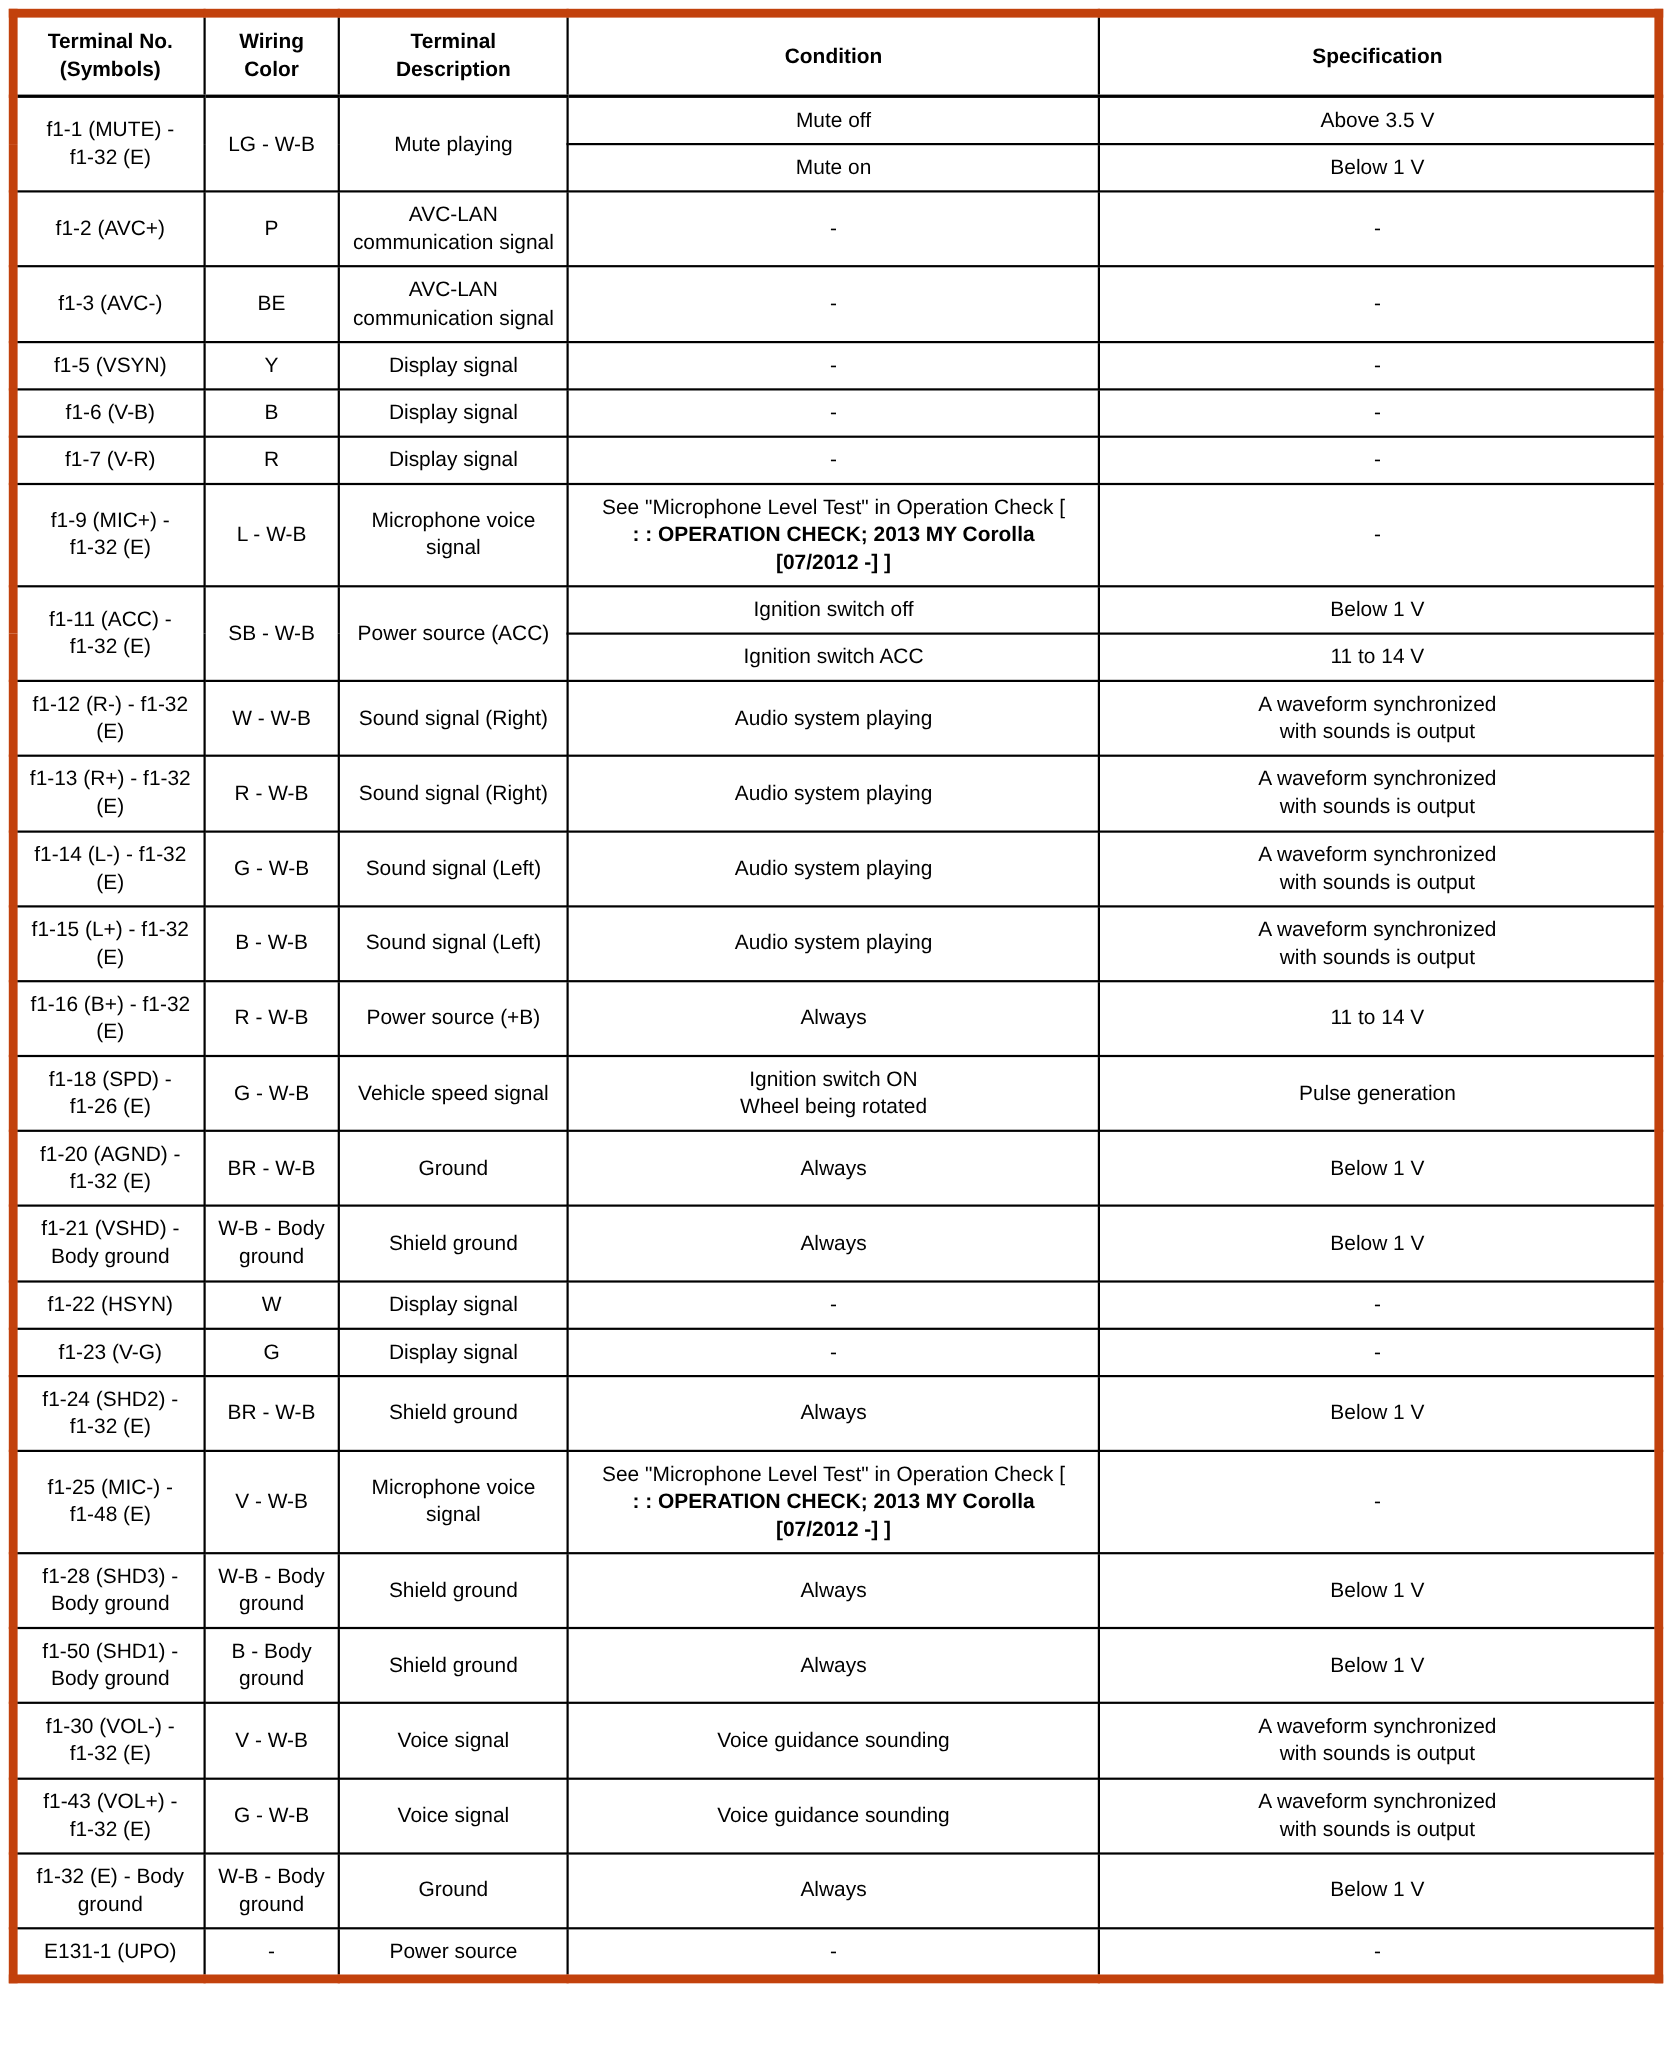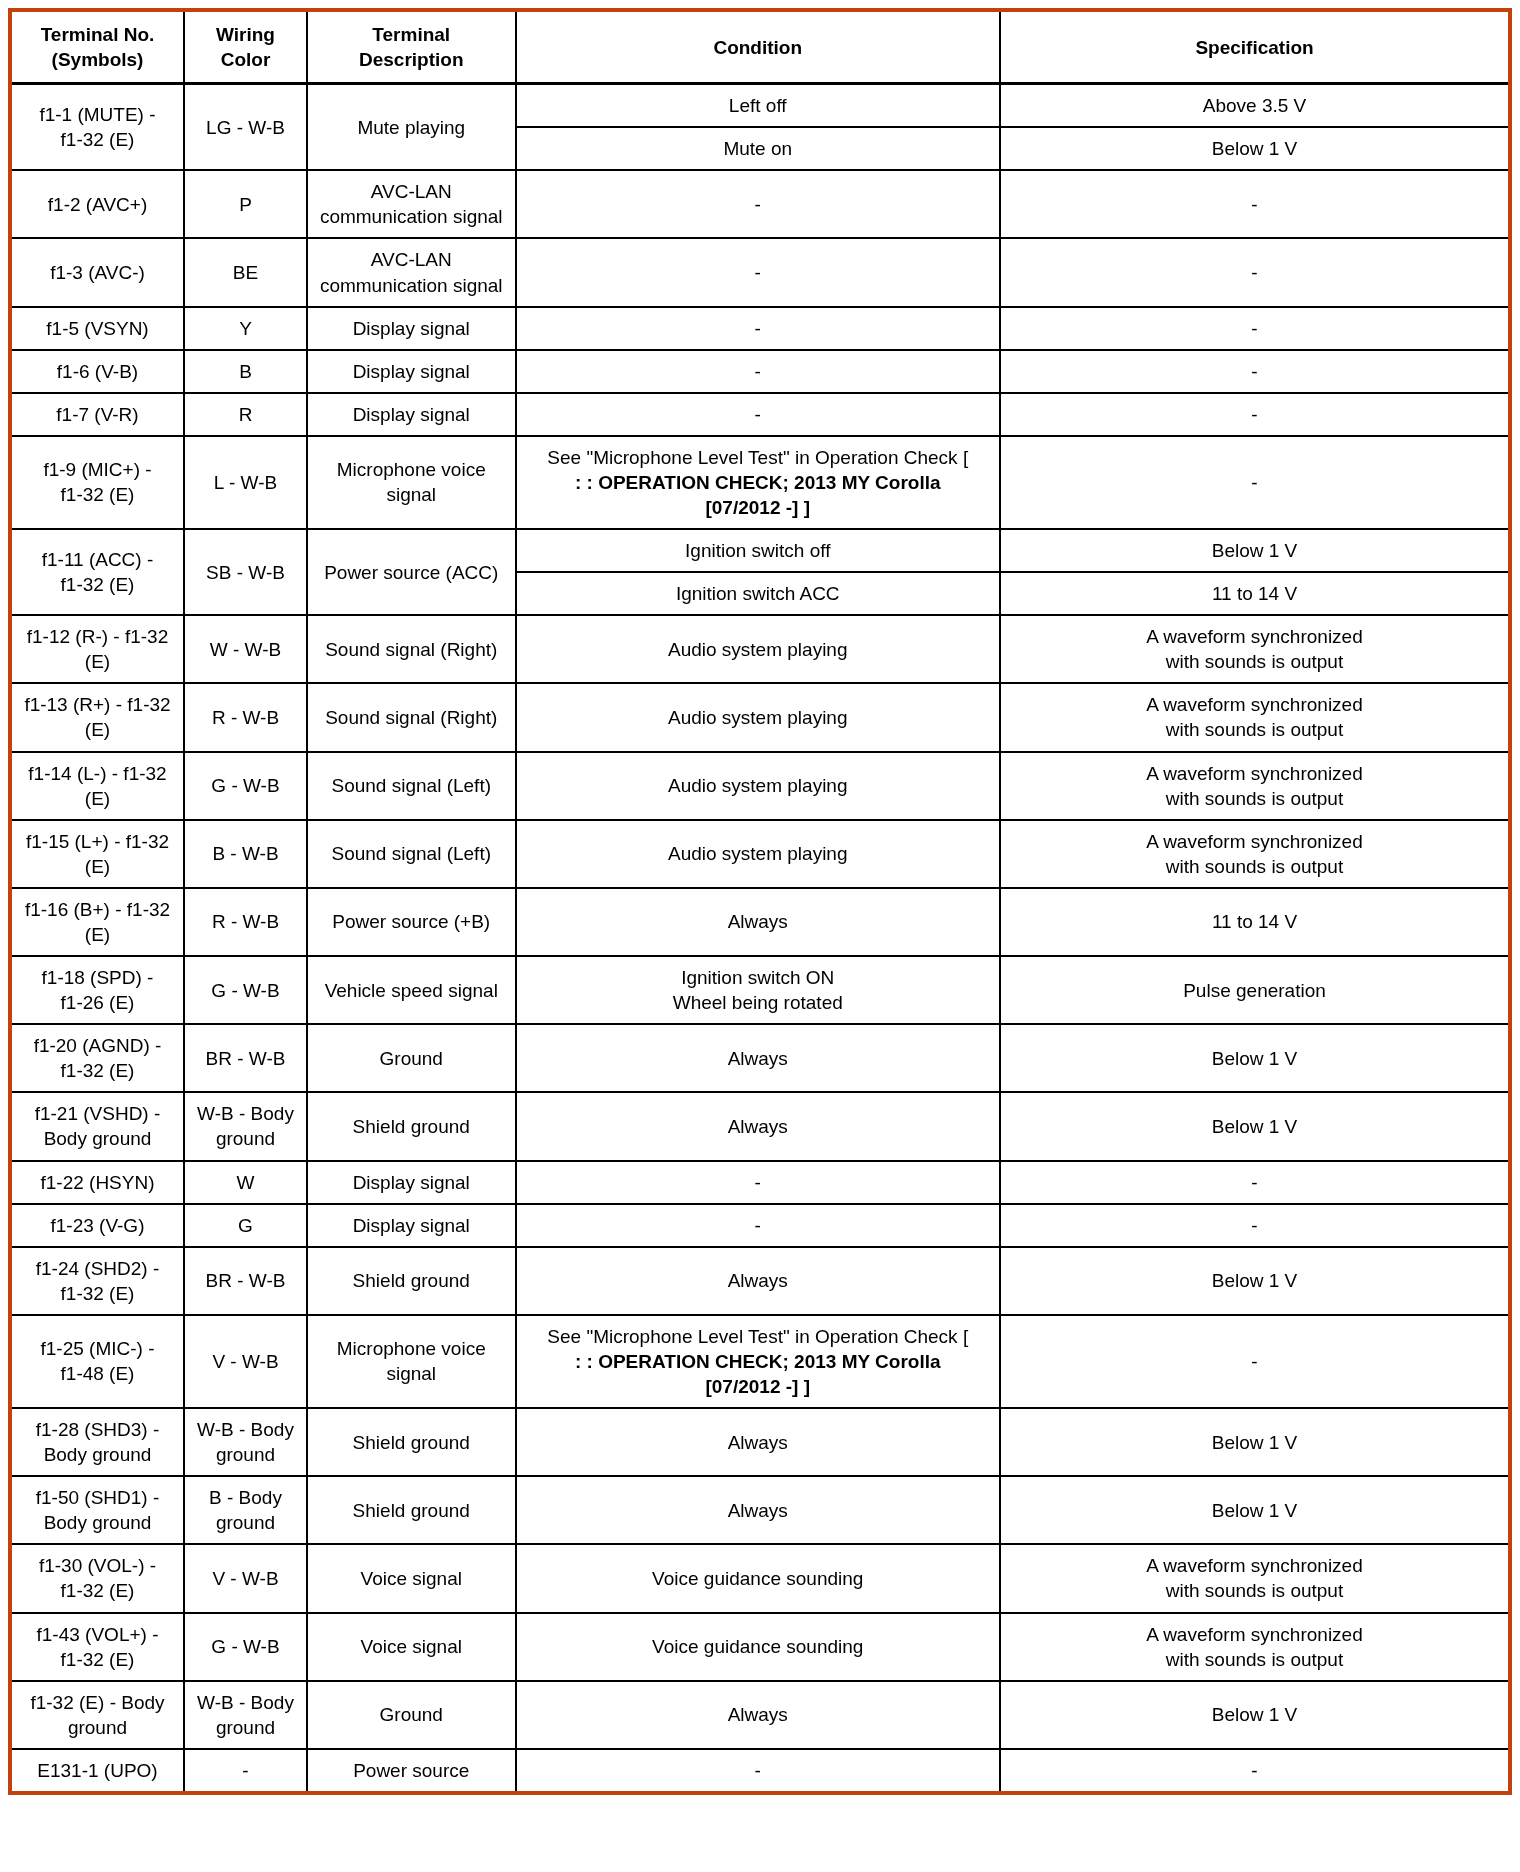--- a/index.html
+++ b/index.html
@@ -9,21 +9,21 @@
   }
   body {
     font-family: "Liberation Sans", sans-serif;
     color: #000000;
     padding: 8px;
     box-sizing: border-box;
   }
   table.spec-table {
     border-collapse: collapse;
     width: 100%;
-    border: 4px solid #c2410c;
+    border: 8px solid #c2410c;
     table-layout: fixed;
   }
   .spec-table th,
   .spec-table td {
     border: 2px solid #000000;
     text-align: center;
     vertical-align: middle;
     white-space: pre-line;
     font-size: 19px;
     line-height: 1.32;
@@ -61,21 +61,21 @@
       <th>Condition</th>
       <th>Specification</th>
     </tr>
   </thead>
   <tbody id="tbody">
   <tr>
         <td rowspan="2">f1-1 (MUTE) -
 f1-32 (E)</td>
         <td rowspan="2">LG - W-B</td>
         <td rowspan="2">Mute playing</td>
-        <td>Left off</td>
+        <td>Mute off</td>
         <td>Above 3.5 V</td>
       </tr>
       <tr>
         <td>Mute on</td>
         <td>Below 1 V</td>
       </tr>
       <tr>
         <td rowspan="1">f1-2 (AVC+)</td>
         <td rowspan="1">P</td>
         <td rowspan="1">AVC-LAN

